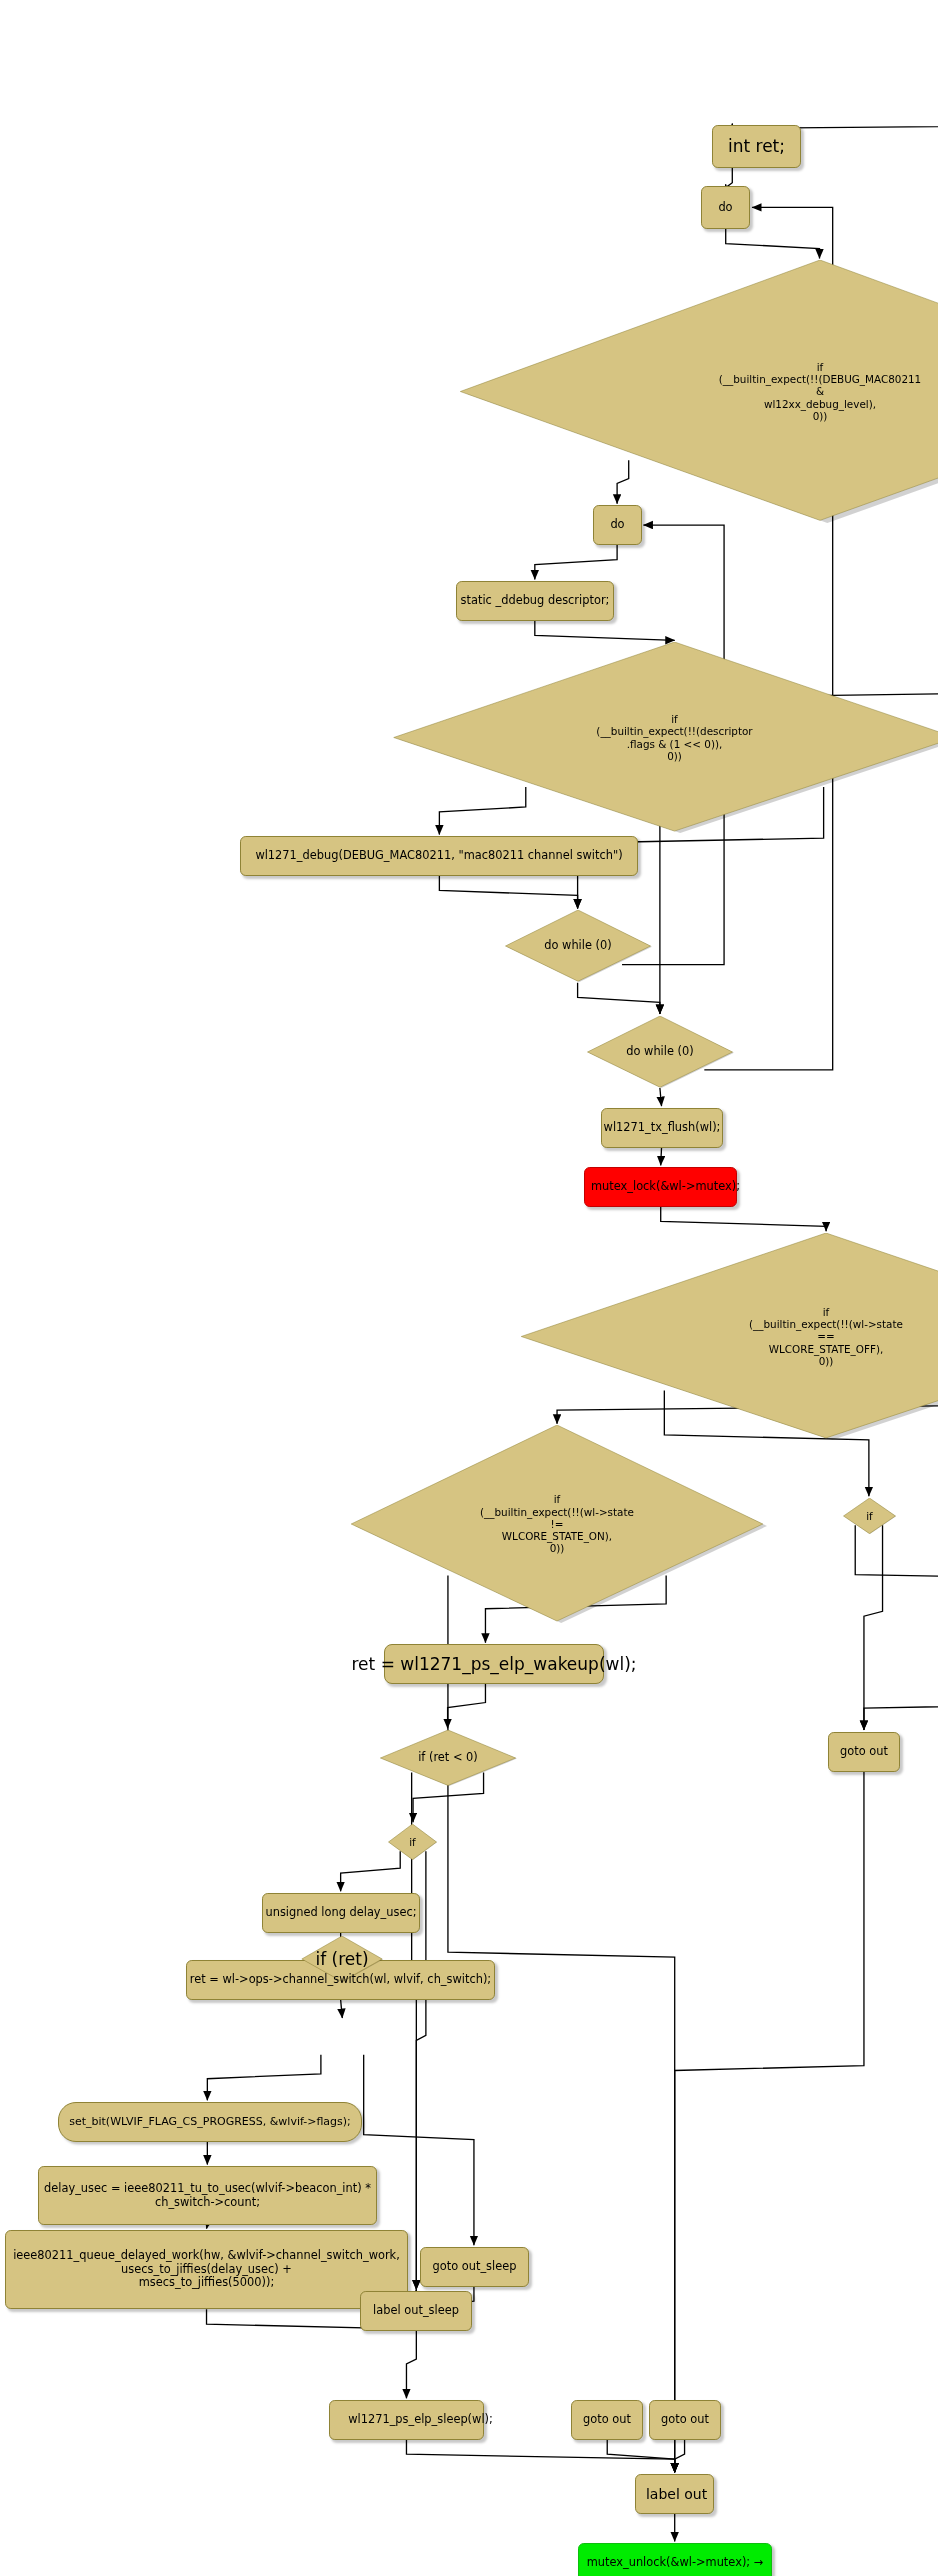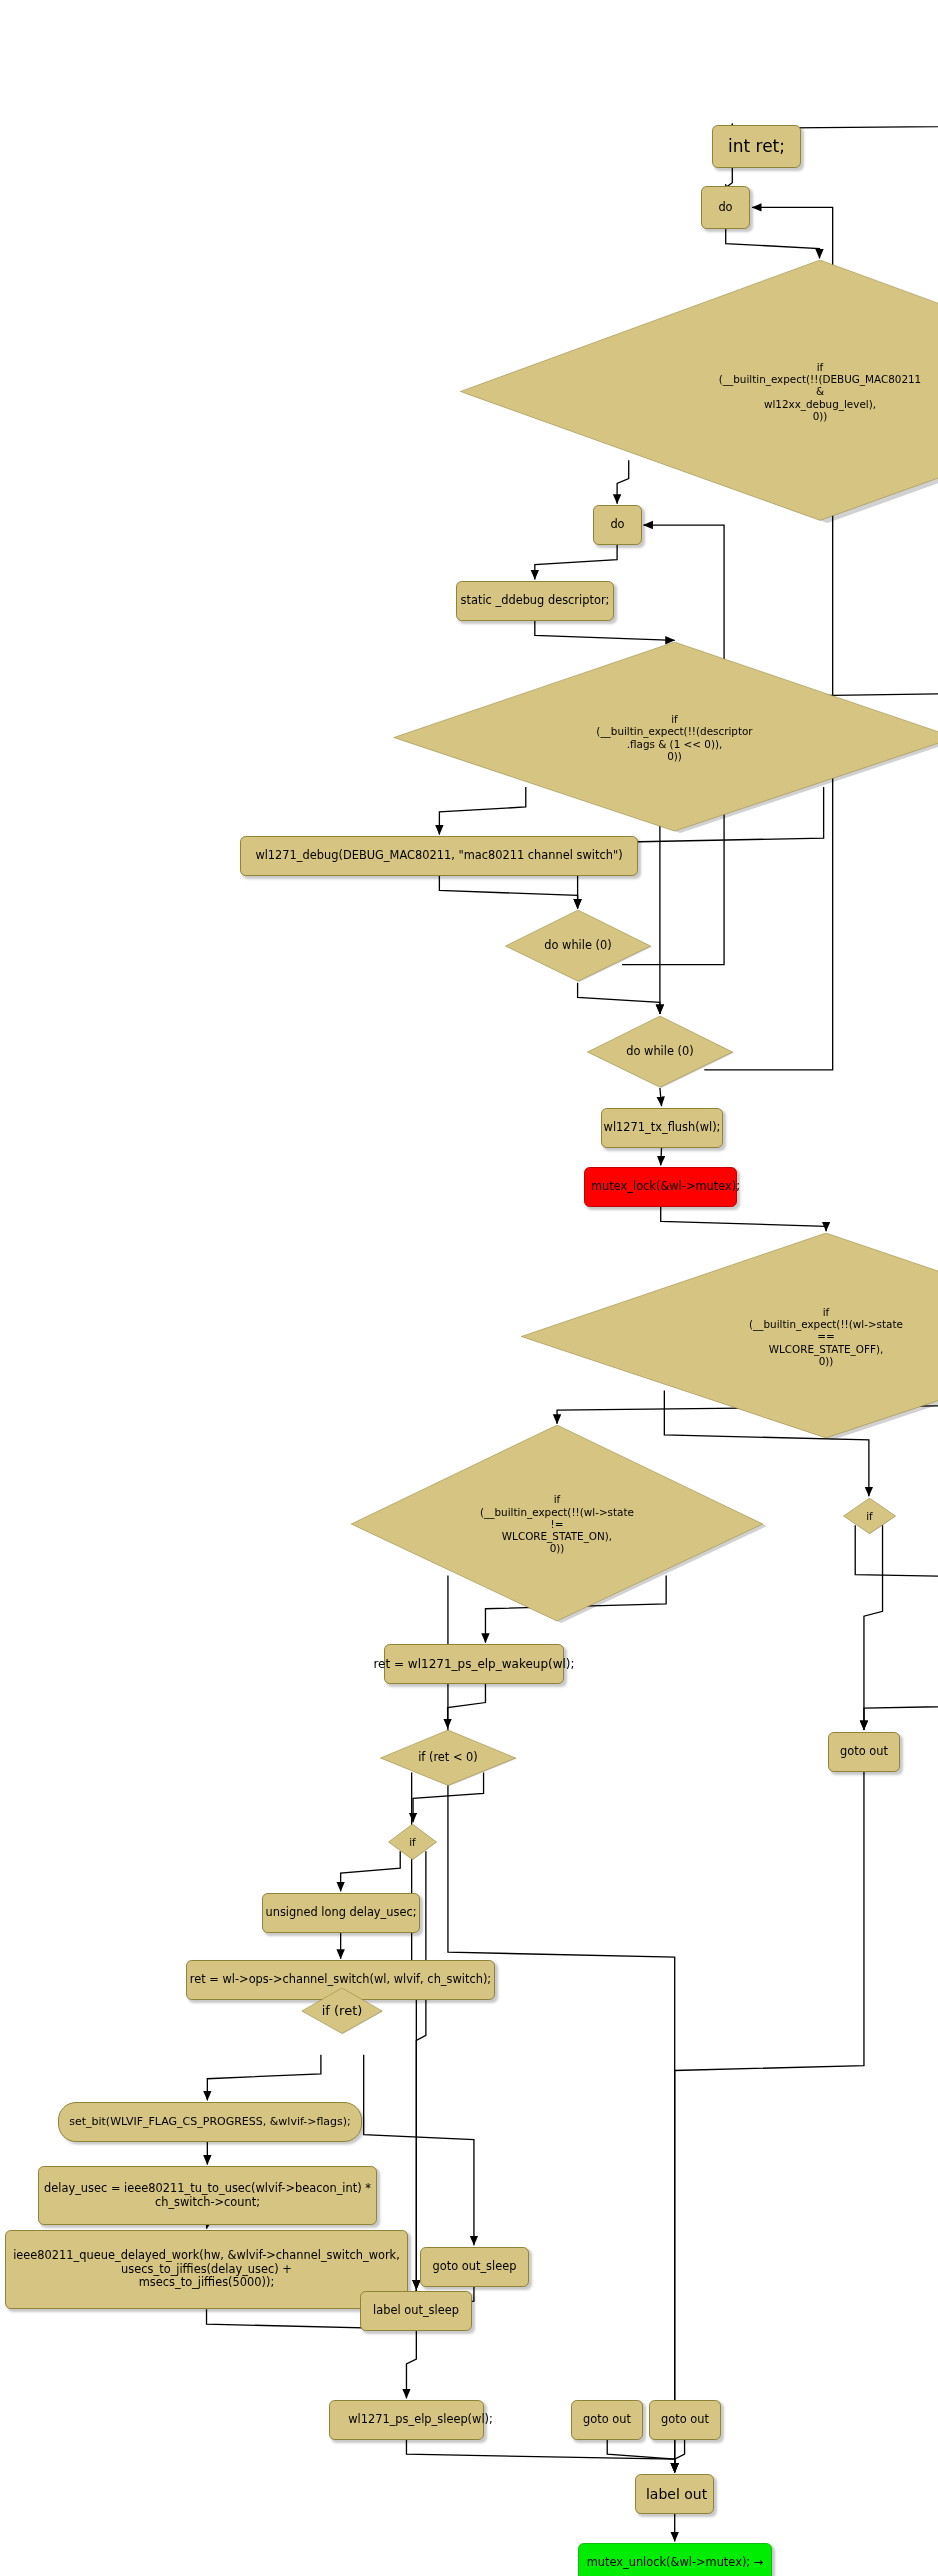--- a/index.html
+++ b/index.html
@@ -116,33 +116,33 @@
           <polygon points="50,0 99,50 50,99 1,50" fill="#d6c482" stroke="#8f8336" stroke-width="0.5" vector-effect="non-scaling-stroke"></polygon>
         </svg><div class="dlabel">if
 (__builtin_expect(!!(wl-&gt;state
 !=
 WLCORE_STATE_ON),
 0))</div></div>
       <div class="node diamond" style="left: 843px; top: 1498px; width: 53px; height: 36px; font-size: 10.4px;"><svg class="dshape" viewBox="0 0 100 100" preserveAspectRatio="none">
           <polygon points="51,2 100,51 51,100 2,51" fill="rgba(0,0,0,0.18)"></polygon>
           <polygon points="50,0 99,50 50,99 1,50" fill="#d6c482" stroke="#8f8336" stroke-width="0.5" vector-effect="non-scaling-stroke"></polygon>
         </svg><div class="dlabel">if</div></div>
-      <div class="node rect" style="left: 384px; top: 1644px; width: 180px; height: 40px; font-size: 12px;"><span class="lbl">ret = wl1271_ps_elp_wakeup(wl);</span></div>
+      <div class="node rect" style="left: 384px; top: 1644px; width: 220px; height: 40px; font-size: 17px; border-radius: 8px;"><span class="lbl">ret = wl1271_ps_elp_wakeup(wl);</span></div>
       <div class="node diamond" style="left: 379px; top: 1730px; width: 138px; height: 56px; font-size: 11.4px;"><svg class="dshape" viewBox="0 0 100 100" preserveAspectRatio="none">
           <polygon points="51,2 100,51 51,100 2,51" fill="rgba(0,0,0,0.18)"></polygon>
           <polygon points="50,0 99,50 50,99 1,50" fill="#d6c482" stroke="#8f8336" stroke-width="0.5" vector-effect="non-scaling-stroke"></polygon>
         </svg><div class="dlabel">if (ret &lt; 0)</div></div>
       <div class="node rect" style="left: 828px; top: 1732px; width: 72px; height: 40px; font-size: 11.4px;"><span class="lbl">goto out</span></div>
       <div class="node diamond" style="left: 388px; top: 1824px; width: 49px; height: 36px; font-size: 10.4px;"><svg class="dshape" viewBox="0 0 100 100" preserveAspectRatio="none">
           <polygon points="51,2 100,51 51,100 2,51" fill="rgba(0,0,0,0.18)"></polygon>
           <polygon points="50,0 99,50 50,99 1,50" fill="#d6c482" stroke="#8f8336" stroke-width="0.5" vector-effect="non-scaling-stroke"></polygon>
         </svg><div class="dlabel">if</div></div>
       <div class="node rect" style="left: 262px; top: 1893px; width: 158px; height: 40px; font-size: 11.4px;"><span class="lbl">unsigned long delay_usec;</span></div>
       <div class="node rect" style="left: 186px; top: 1960px; width: 309px; height: 40px; font-size: 11.4px;"><span class="lbl">ret = wl-&gt;ops-&gt;channel_switch(wl, wlvif, ch_switch);</span></div>
-      <div class="node diamond" style="left: 301px; top: 1988px; width: 82px; height: 46px; font-size: 13px;"><svg class="dshape" viewBox="0 0 100 100" preserveAspectRatio="none">
+      <div class="node diamond" style="left: 301px; top: 1936px; width: 82px; height: 46px; font-size: 17px;"><svg class="dshape" viewBox="0 0 100 100" preserveAspectRatio="none">
           <polygon points="51,2 100,51 51,100 2,51" fill="rgba(0,0,0,0.18)"></polygon>
           <polygon points="50,0 99,50 50,99 1,50" fill="#d6c482" stroke="#8f8336" stroke-width="0.5" vector-effect="non-scaling-stroke"></polygon>
         </svg><div class="dlabel">if (ret)</div></div>
       <div class="node rect" style="left: 58px; top: 2102px; width: 304px; height: 40px; font-size: 11px; border-radius: 18px;"><span class="lbl">set_bit(WLVIF_FLAG_CS_PROGRESS, &amp;wlvif-&gt;flags);</span></div>
       <div class="node rect" style="left: 38px; top: 2166px; width: 339px; height: 59px; font-size: 11.4px;"><span class="lbl">delay_usec = ieee80211_tu_to_usec(wlvif-&gt;beacon_int) *
 ch_switch-&gt;count;</span></div>
       <div class="node rect" style="left: 5px; top: 2230px; width: 403px; height: 79px; font-size: 11.4px;"><span class="lbl">ieee80211_queue_delayed_work(hw, &amp;wlvif-&gt;channel_switch_work,
 usecs_to_jiffies(delay_usec) +
 msecs_to_jiffies(5000));</span></div>
       <div class="node rect" style="left: 420px; top: 2247px; width: 109px; height: 40px; font-size: 11.4px;"><span class="lbl">goto out_sleep</span></div>

